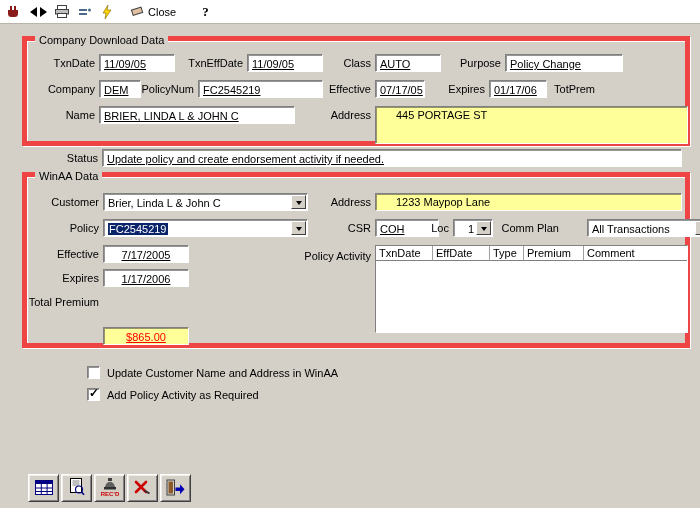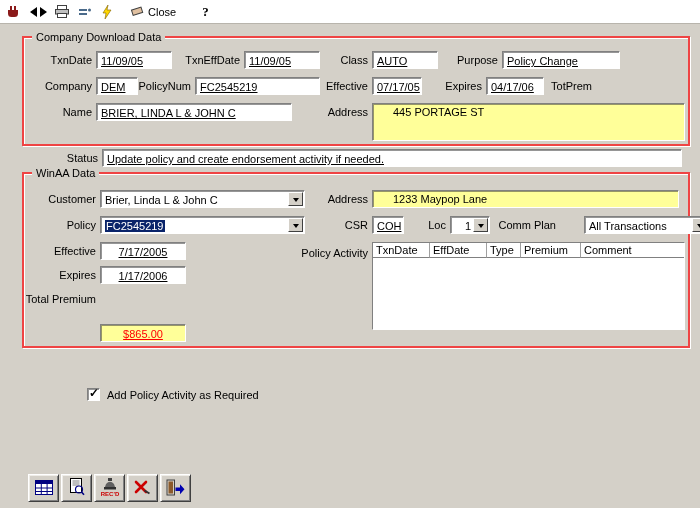--- a/index.html
+++ b/index.html
@@ -18,21 +18,21 @@
   
   .fld { position:absolute; height:18px; line-height:14px; background:#fff; padding:2px 4px 0 4px;
          border:1px solid; border-color:#808080 #ffffff #ffffff #808080;
          box-shadow: inset 1px 1px 0 rgba(64,64,64,.55); white-space:nowrap; overflow:hidden;text-decoration:underline; }
   .yellow { background:#ffff99;margin-top:34px; }
   .money { color:#ff0000; }
   .t-right { text-align:right; }
   .t-center { text-align:center; }
   .lbl { position:absolute; height:14px; line-height:14px; text-align:right; white-space:nowrap; }
 
-  .group { position:absolute; border:2px solid #ef4444;
+  .group { position:absolute; border:5px solid #ef4444;
            box-shadow: inset 1px 1px 0 #ffffff, 1px 1px 0 #ffffff; }
   .gtitle { position:absolute; top:-8px; left:8px; background:#d4d0c8; padding:0 4px; line-height:14px; }
 
   .combo { position:absolute; height:18px; background:#fff; padding:2px 18px 0 4px; line-height:14px;
            border:1px solid; border-color:#808080 #ffffff #ffffff #808080;
            box-shadow: inset 1px 1px 0 rgba(64,64,64,.55); white-space:nowrap; overflow:hidden; }
   .combo-btn { position:absolute; top:1px; right:1px; width:15px; bottom:1px; background:#d4d0c8;
                border:1px solid; border-color:#ffffff #404040 #404040 #ffffff;
                display:flex; align-items:center; justify-content:center; }
   .tri { width:0; height:0; border:3px solid transparent; border-top:4px solid #000; margin-top:4px; }
@@ -124,21 +124,21 @@
     <span class="lbl" style="left:424px;top:15px;width:50px">Purpose</span>
     <div class="fld" style="left:478px;top:13px;width:118px">Policy Change</div>
 
     <span class="lbl" style="left:8px;top:41px;width:60px">Company</span>
     <div class="fld" style="left:72px;top:39px;width:42px">DEM</div>
     <span class="lbl" style="left:114px;top:41px;width:53px">PolicyNum</span>
     <div class="fld" style="left:171px;top:39px;width:125px">FC2545219</div>
     <span class="lbl" style="left:302px;top:41px;width:42px">Effective</span>
     <div class="fld" style="left:348px;top:39px;width:50px">07/17/05</div>
     <span class="lbl" style="left:418px;top:41px;width:40px">Expires</span>
-    <div class="fld" style="left:462px;top:39px;width:58px">04/17/06</div>
+    <div class="fld" style="left:462px;top:39px;width:58px">01/17/06</div>
     <span class="lbl" style="left:522px;top:41px;width:46px">TotPrem</span>
     <div class="fld yellow money t-right" style="left:572px;top:39px;width:89px">$2,144.00</div>
 
     <span class="lbl" style="left:8px;top:67px;width:60px">Name</span>
     <div class="fld" style="left:72px;top:65px;width:196px">BRIER, LINDA L &amp; JOHN C</div>
     <span class="lbl" style="left:302px;top:67px;width:42px">Address</span>
     <div class="addrbox" style="left:348px;top:65px;width:313px;height:38px">445 PORTAGE ST</div>
   </div>
 
   <span class="lbl" style="left:58px;top:151px;width:40px">Status</span>
@@ -158,21 +158,21 @@
     <div class="addrbox" style="left:348px;top:16px;width:307px;height:18px">1233 Maypop Lane</div>
 
     <span class="lbl" style="left:12px;top:44px;width:60px">Policy</span>
     <div class="combo" style="left:76px;top:42px;width:205px">
       <span class="sel">FC2545219</span>
       <span class="combo-btn">
           <i class="tri"></i>
         </span>
     </div>
     <span class="lbl" style="left:312px;top:44px;width:32px">CSR</span>
-    <div class="fld" style="left:348px;top:42px;width:32px">COH</div>
+    <div class="fld" style="left:348px;top:42px;width:64px">COH</div>
     <span class="lbl" style="left:396px;top:44px;width:26px">Loc</span>
     <div class="combo t-right" style="left:426px;top:42px;width:40px">
       <span>1</span>
       <span class="combo-btn">
           <i class="tri"></i>
         </span>
     </div>
     <span class="lbl" style="left:472px;top:44px;width:60px">Comm Plan</span>
     <div class="combo" style="left:560px;top:42px;width:125px">
       <span>All Transactions</span>
@@ -196,20 +196,24 @@
       <div class="pa-body"></div>
     </div>
 
     <span class="lbl" style="left:12px;top:94px;width:60px">Expires</span>
     <div class="fld t-center" style="left:76px;top:92px;width:86px">1/17/2006</div>
 
     <span class="lbl" style="left:0px;top:118px;width:72px">Total Premium</span>
     <div class="fld yellow money t-center" style="left:76px;top:116px;width:86px">$865.00</div>
   </div>
 
+  <div class="cbrow" style="left:87px;top:366px">
+    <span class="cb"></span>
+    <span>Update Customer Name and Address in WinAA</span>
+  </div>
   <div class="cbrow" style="left:87px;top:388px">
     <span class="cb">
         <i class="chk">✓</i>
       </span>
     <span>Add Policy Activity as Required</span>
   </div>
 
   <div class="btn" style="left:28px;top:474px">
     <span>
       <svg width="18" height="15" viewBox="0 0 18 15">

